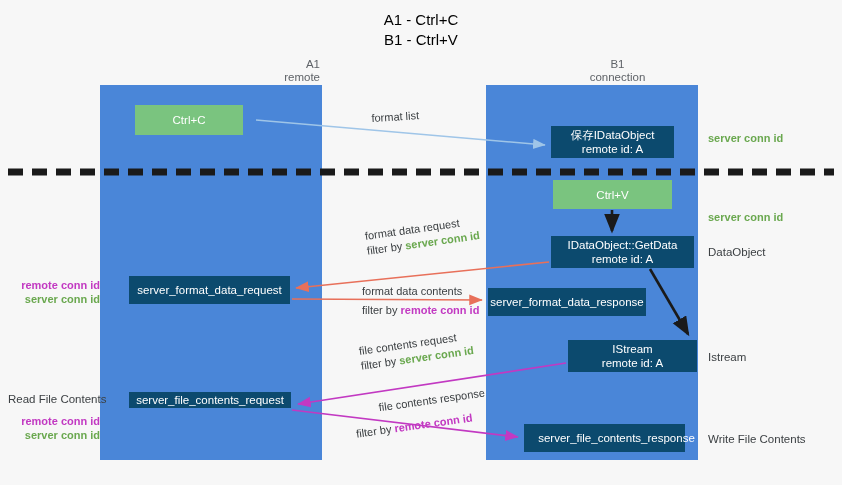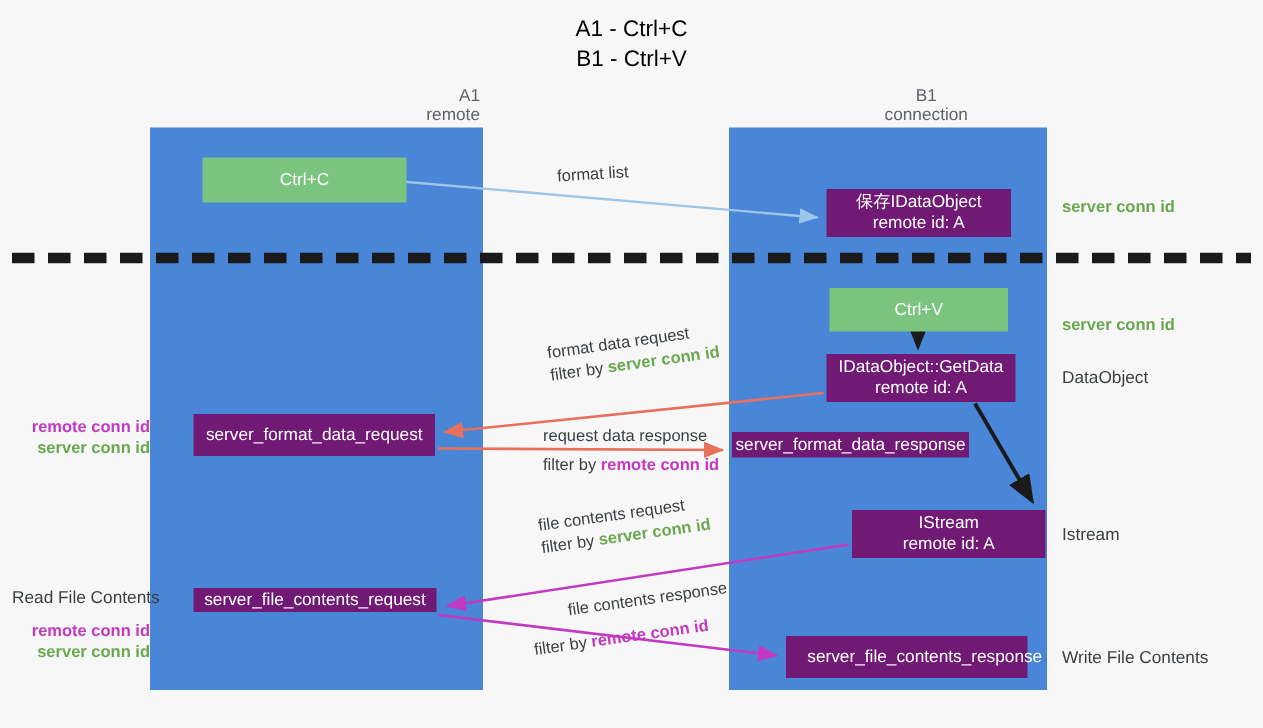--- a/index.html
+++ b/index.html
@@ -49,29 +49,29 @@
     flex-direction: column;
     align-items: center;
     justify-content: center;
     color: #ffffff;
     font-size: 11.5px;
     line-height: 14px;
     text-align: center;
     white-space: nowrap;
   }
   .box.green { background: #7ac47f; }
-  .box.orange { background: #701a75; }
-
-  #box-ctrlc   { left: 135px; top: 105px; width: 136px; height: 30px; }
+  .box.orange { background: #0c4a6e; }
+
+  #box-ctrlc   { left: 135px; top: 105px; width: 108px; height: 30px; }
   #box-idata   { left: 551px; top: 126px; width: 123px; height: 32px; }
-  #box-ctrlv   { left: 553px; top: 192px; width: 119px; height: 29px; }
-  #box-getdata { left: 551px; top: 236px; width: 126px; height: 32px; }
+  #box-ctrlv   { left: 553px; top: 180px; width: 119px; height: 29px; }
+  #box-getdata { left: 551px; top: 236px; width: 143px; height: 32px; }
   #box-istream { left: 568px; top: 340px; width: 129px; height: 32px; }
   #box-sfdreq  { left: 129px; top: 276px; width: 161px; height: 28px; }
-  #box-sfdres  { left: 488px; top: 288px; width: 158px; height: 17px; }
+  #box-sfdres  { left: 488px; top: 288px; width: 158px; height: 28px; }
   #box-sfcreq  { left: 129px; top: 392px; width: 162px; height: 16px; }
   #box-sfcres  { left: 524px; top: 424px; width: 161px; height: 28px; padding-left: 24px; }
 
   
   .conn {
     font-size: 11px;
     line-height: 14px;
     font-weight: bold;
     white-space: nowrap;
   }
@@ -230,21 +230,21 @@
 
 <div class="abs cap" id="cap-fdreq">
   <div>format data request</div>
   <div>
     <span>filter by</span>
     <span class="g">server conn id</span>
   </div>
 </div>
 
 <div class="abs cap" id="cap-fdres">
-  <div>request data response</div>
+  <div>format data contents</div>
   <div style="margin-top:4px">
     <span>filter by</span>
     <span class="p">remote conn id</span>
   </div>
 </div>
 
 <div class="abs cap" id="cap-fcreq">
   <div>file contents request</div>
   <div>
     <span>filter by</span>

